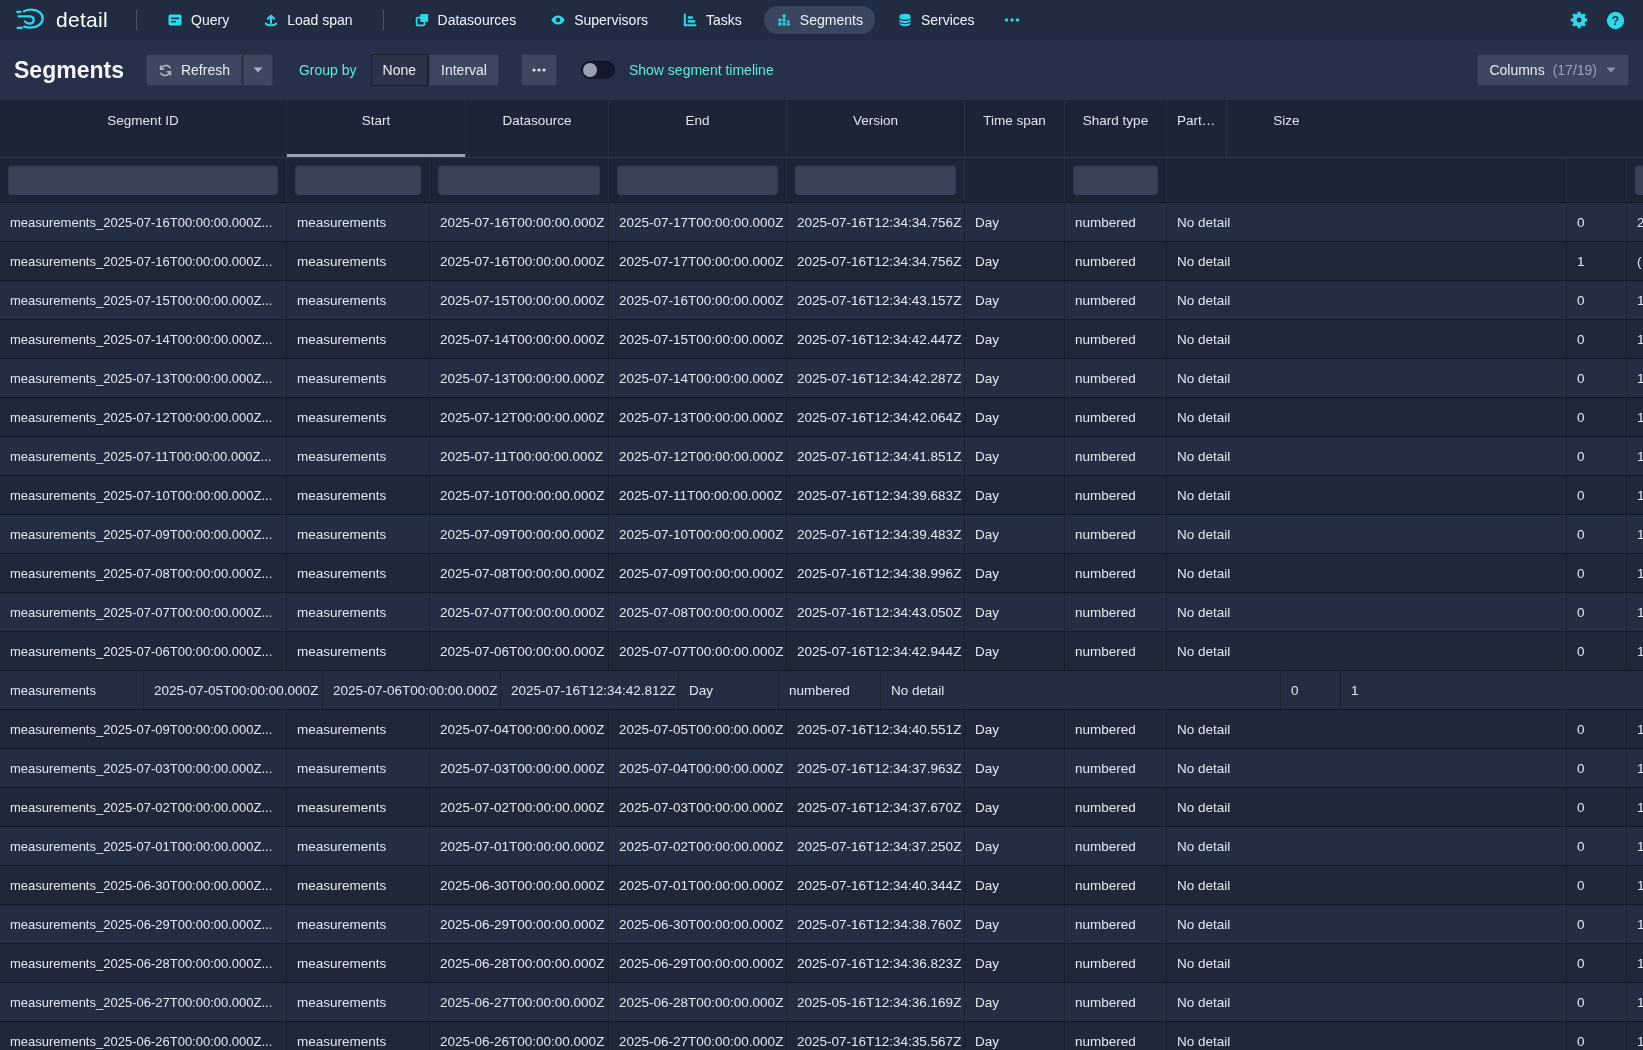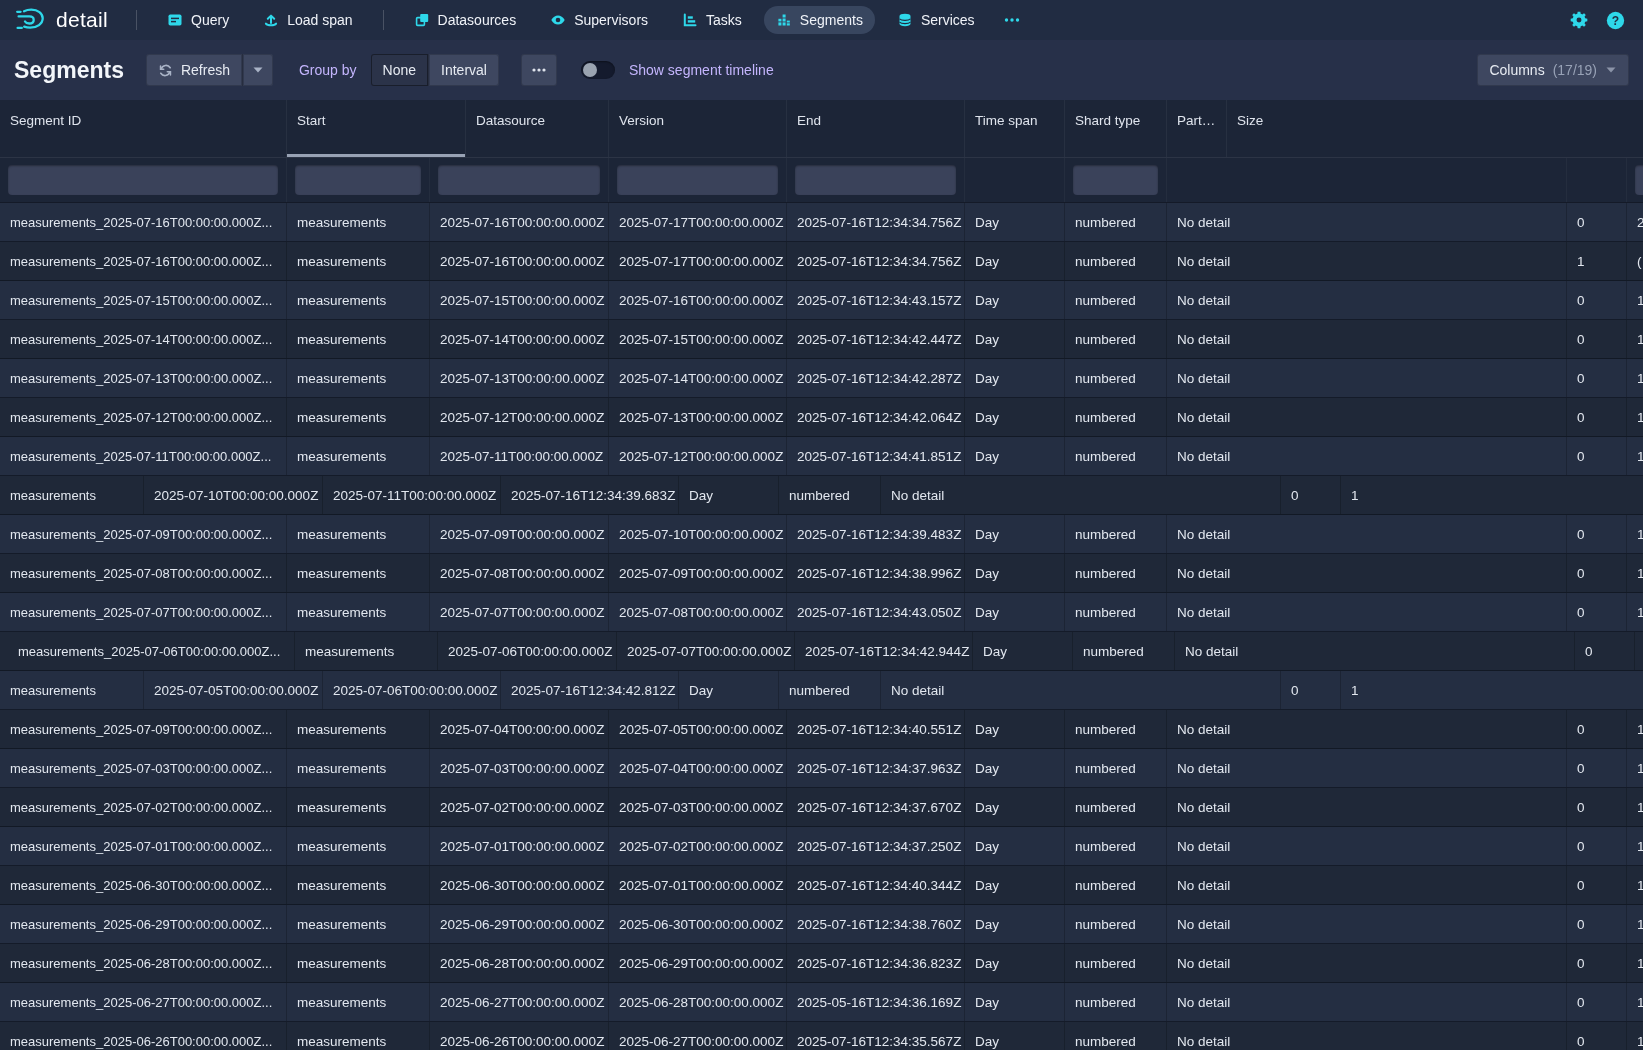--- a/index.html
+++ b/index.html
@@ -23,35 +23,35 @@
     padding:0 14px; gap:14px; }
   .page-title { font-size:23px; font-weight:700; color:#f3f6fa; margin-right:8px; }
   .btn { background:#3e4760; border:none; border-radius:3px; height:32px;
     display:inline-flex; align-items:center; gap:8px; padding:0 12px;
     font-size:14px; color:#e7ebf2; font-family:inherit; cursor:pointer;
     box-shadow:inset 0 0 0 1px rgba(10,14,24,.25); }
   .split { display:flex; }
   .split .btn-main { border-radius:3px 0 0 3px; }
   .split .btn-caret { border-radius:0 3px 3px 0; padding:0 9px;
     border-left:1px solid rgba(10,14,24,.45); }
-  .lbl { font-size:14px; color:#c4b5fd; }
+  .lbl { font-size:14px; color:#5eead4; }
   .btngroup { display:flex; }
   .btngroup .btn:first-child { border-radius:3px 0 0 3px; }
   .btngroup .btn:last-child { border-radius:0 3px 3px 0; border-left:1px solid rgba(10,14,24,.45); }
   .btngroup .btn.active { background:#2b3349; box-shadow:inset 0 0 0 1px rgba(0,0,0,.4); }
   .switch { width:34px; height:18px; border-radius:9px; background:rgba(5,10,22,.55);
     position:relative; cursor:pointer; flex:none; box-shadow:inset 0 1px 2px rgba(0,0,0,.4); }
   .switch .knob { position:absolute; left:2px; top:2px; width:14px; height:14px;
     border-radius:50%; background:#9aa3b0; }
   .columns-btn { margin-left:auto; }
   .muted { color:#98a2b6; }
 
   
   .table { position:relative; }
-  .thead { display:flex; height:58px; border-bottom:1px solid rgba(255,255,255,.07); }
+  .thead { display:flex; height:58px; border-bottom:1px solid rgba(255,255,255,.07);text-align:center; }
   .th { flex:none; padding:13px 10px 0; font-size:13.5px; color:#dfe4ed;
     border-left:1px solid rgba(255,255,255,.05); position:relative; overflow:hidden;
     white-space:nowrap; text-overflow:ellipsis; cursor:pointer; }
   .th:first-child { border-left:none; }
   .th.sorted::after { content:""; position:absolute; left:0; right:0; bottom:0;
     height:3px; background:#98a2b4; }
   .tfilters { display:flex; height:45px; border-bottom:1px solid #141a28; }
   .fcell { flex:none; padding:7px 8px; border-left:1px solid rgba(255,255,255,.04); }
   .fcell:first-child { border-left:none; }
   .fcell input { width:100%; height:30px; background:#3a425a; border:none;
@@ -243,22 +243,22 @@
         </svg>
     </span>
   </button>
 </div>
 
 <div class="table">
   <div class="thead" id="thead">
       <div class="th" style="width: 286px;">Segment ID</div>
       <div class="th sorted" style="width: 179px;">Start</div>
       <div class="th" style="width: 143px;">Datasource</div>
+      <div class="th" style="width: 178px;">End</div>
       <div class="th" style="width: 178px;">Version</div>
-      <div class="th" style="width: 178px;">End</div>
       <div class="th" style="width: 100px;">Time span</div>
       <div class="th" style="width: 102px;">Shard type</div>
       <div class="th" style="width: 60px;">Partition</div>
       <div class="th" style="width: 120px;">Size</div>
     </div>
   <div class="tfilters" id="tfilters">
       <div class="fcell" style="width: 286px;"><input type="text" style=""></div>
       <div class="fcell" style="width: 143px;"><input type="text" style=""></div>
       <div class="fcell" style="width: 179px;"><input type="text" style=""></div>
       <div class="fcell" style="width: 178px;"><input type="text" style=""></div>
@@ -348,20 +348,21 @@
         <div class="td" style="width: 179px;">2025-07-11T00:00:00.000Z</div>
         <div class="td" style="width: 178px;">2025-07-12T00:00:00.000Z</div>
         <div class="td" style="width: 178px;">2025-07-16T12:34:41.851Z</div>
         <div class="td" style="width: 100px;">Day</div>
         <div class="td" style="width: 102px;">numbered</div>
         <div class="td" style="width: 400px;">No detail</div>
         <div class="td" style="width: 60px;">0</div>
         <div class="td" style="width: 120px;">1</div>
       </div>
       <div class="tr">
+        <div class="td" style="width: 286px;">measurements_2025-07-10T00:00:00.000Z...</div>
         <div class="td" style="width: 143px;">measurements</div>
         <div class="td" style="width: 179px;">2025-07-10T00:00:00.000Z</div>
         <div class="td" style="width: 178px;">2025-07-11T00:00:00.000Z</div>
         <div class="td" style="width: 178px;">2025-07-16T12:34:39.683Z</div>
         <div class="td" style="width: 100px;">Day</div>
         <div class="td" style="width: 102px;">numbered</div>
         <div class="td" style="width: 400px;">No detail</div>
         <div class="td" style="width: 60px;">0</div>
         <div class="td" style="width: 120px;">1</div>
       </div>
@@ -395,21 +396,21 @@
         <div class="td" style="width: 179px;">2025-07-07T00:00:00.000Z</div>
         <div class="td" style="width: 178px;">2025-07-08T00:00:00.000Z</div>
         <div class="td" style="width: 178px;">2025-07-16T12:34:43.050Z</div>
         <div class="td" style="width: 100px;">Day</div>
         <div class="td" style="width: 102px;">numbered</div>
         <div class="td" style="width: 400px;">No detail</div>
         <div class="td" style="width: 60px;">0</div>
         <div class="td" style="width: 120px;">1</div>
       </div>
       <div class="tr">
-        <div class="td" style="width: 286px; margin-left: 8px;">measurements_2025-07-06T00:00:00.000Z...</div>
+        <div class="td" style="width: 286px;">measurements_2025-07-06T00:00:00.000Z...</div>
         <div class="td" style="width: 143px;">measurements</div>
         <div class="td" style="width: 179px;">2025-07-06T00:00:00.000Z</div>
         <div class="td" style="width: 178px;">2025-07-07T00:00:00.000Z</div>
         <div class="td" style="width: 178px;">2025-07-16T12:34:42.944Z</div>
         <div class="td" style="width: 100px;">Day</div>
         <div class="td" style="width: 102px;">numbered</div>
         <div class="td" style="width: 400px;">No detail</div>
         <div class="td" style="width: 60px;">0</div>
         <div class="td" style="width: 120px;">1</div>
       </div>

